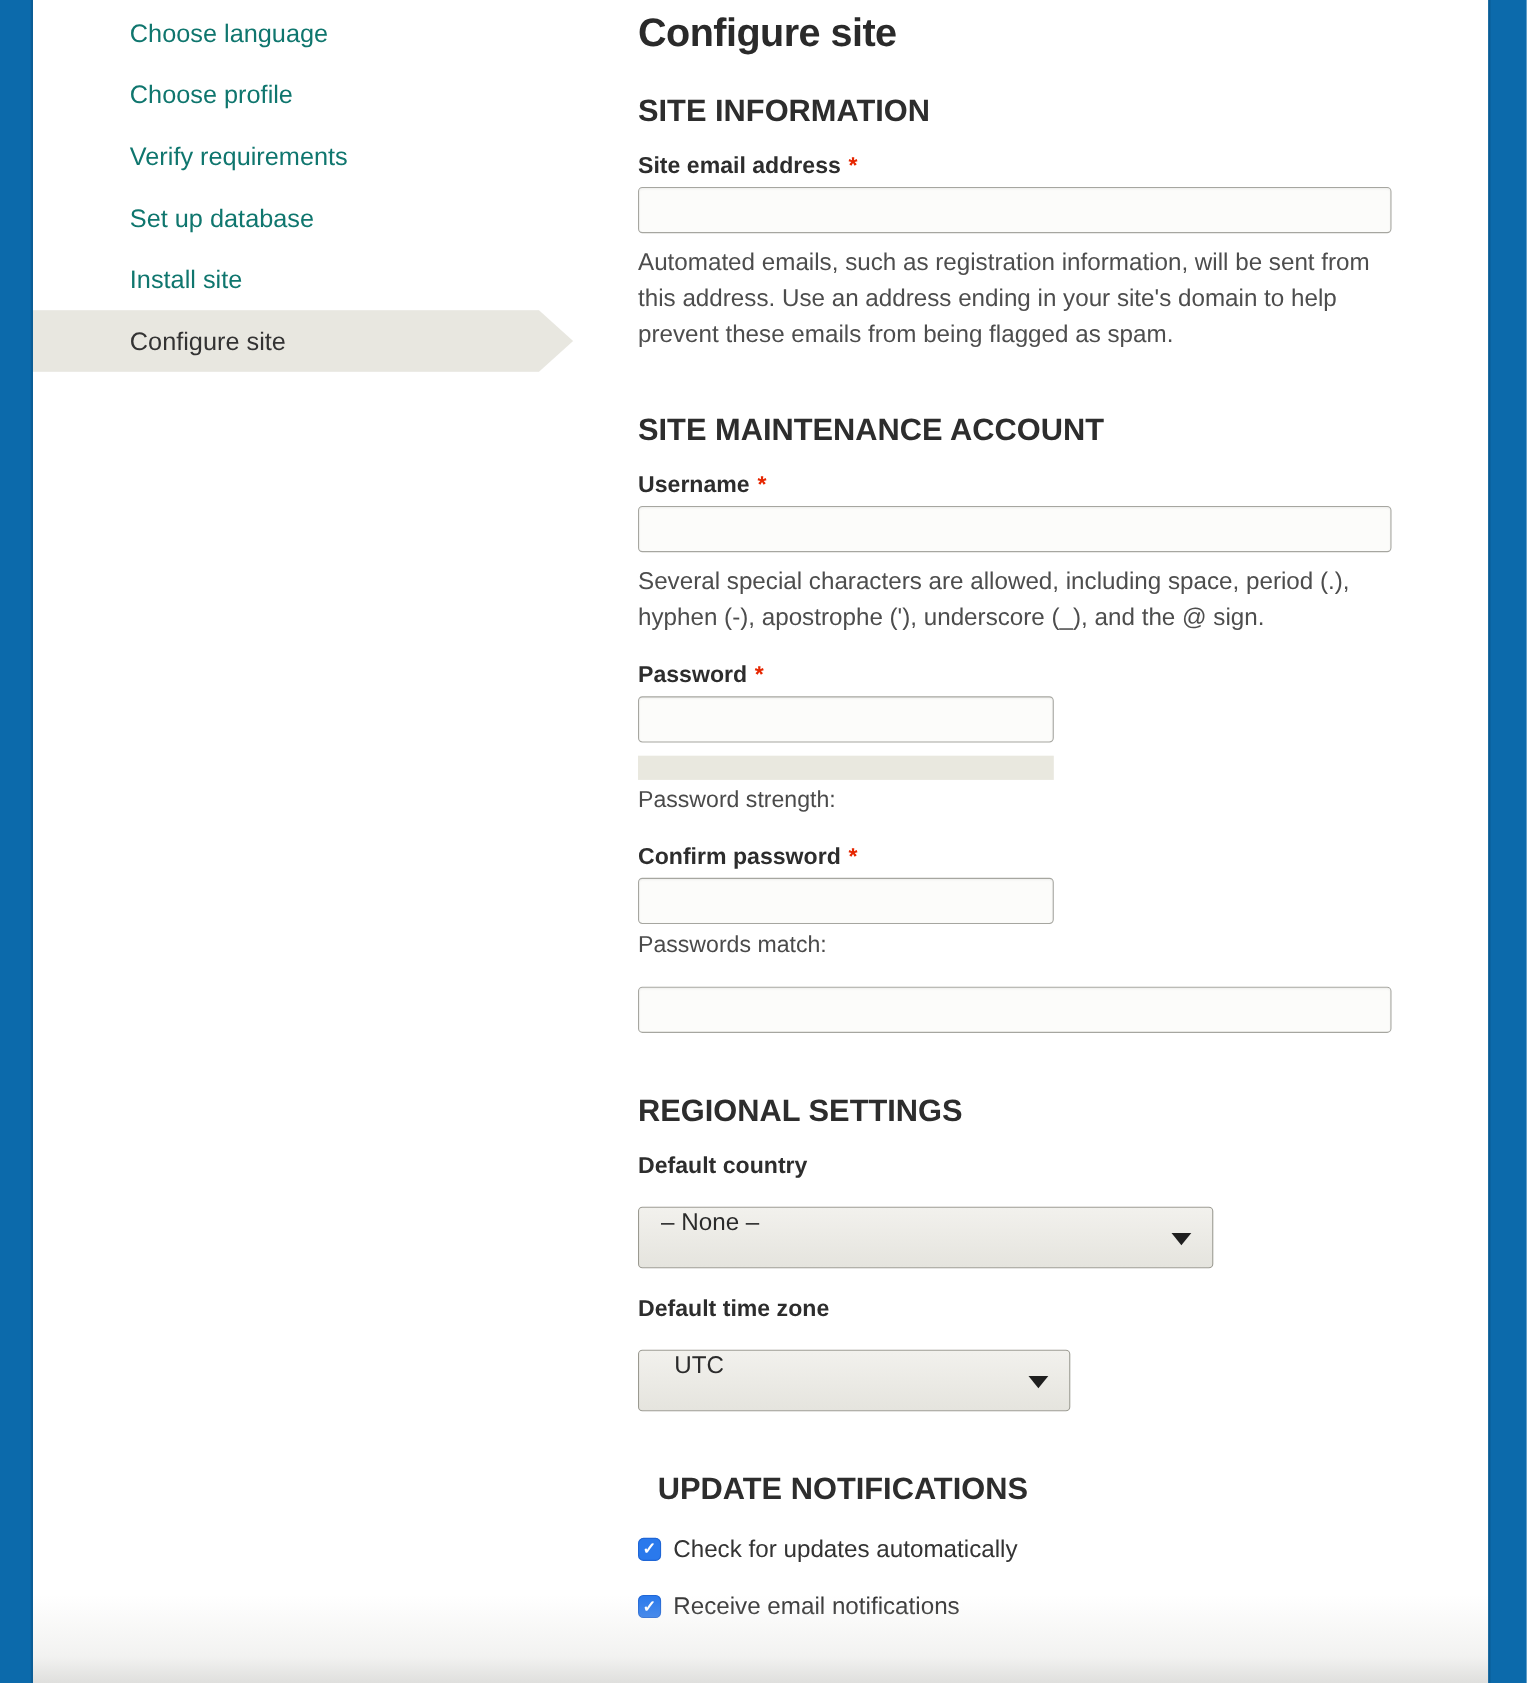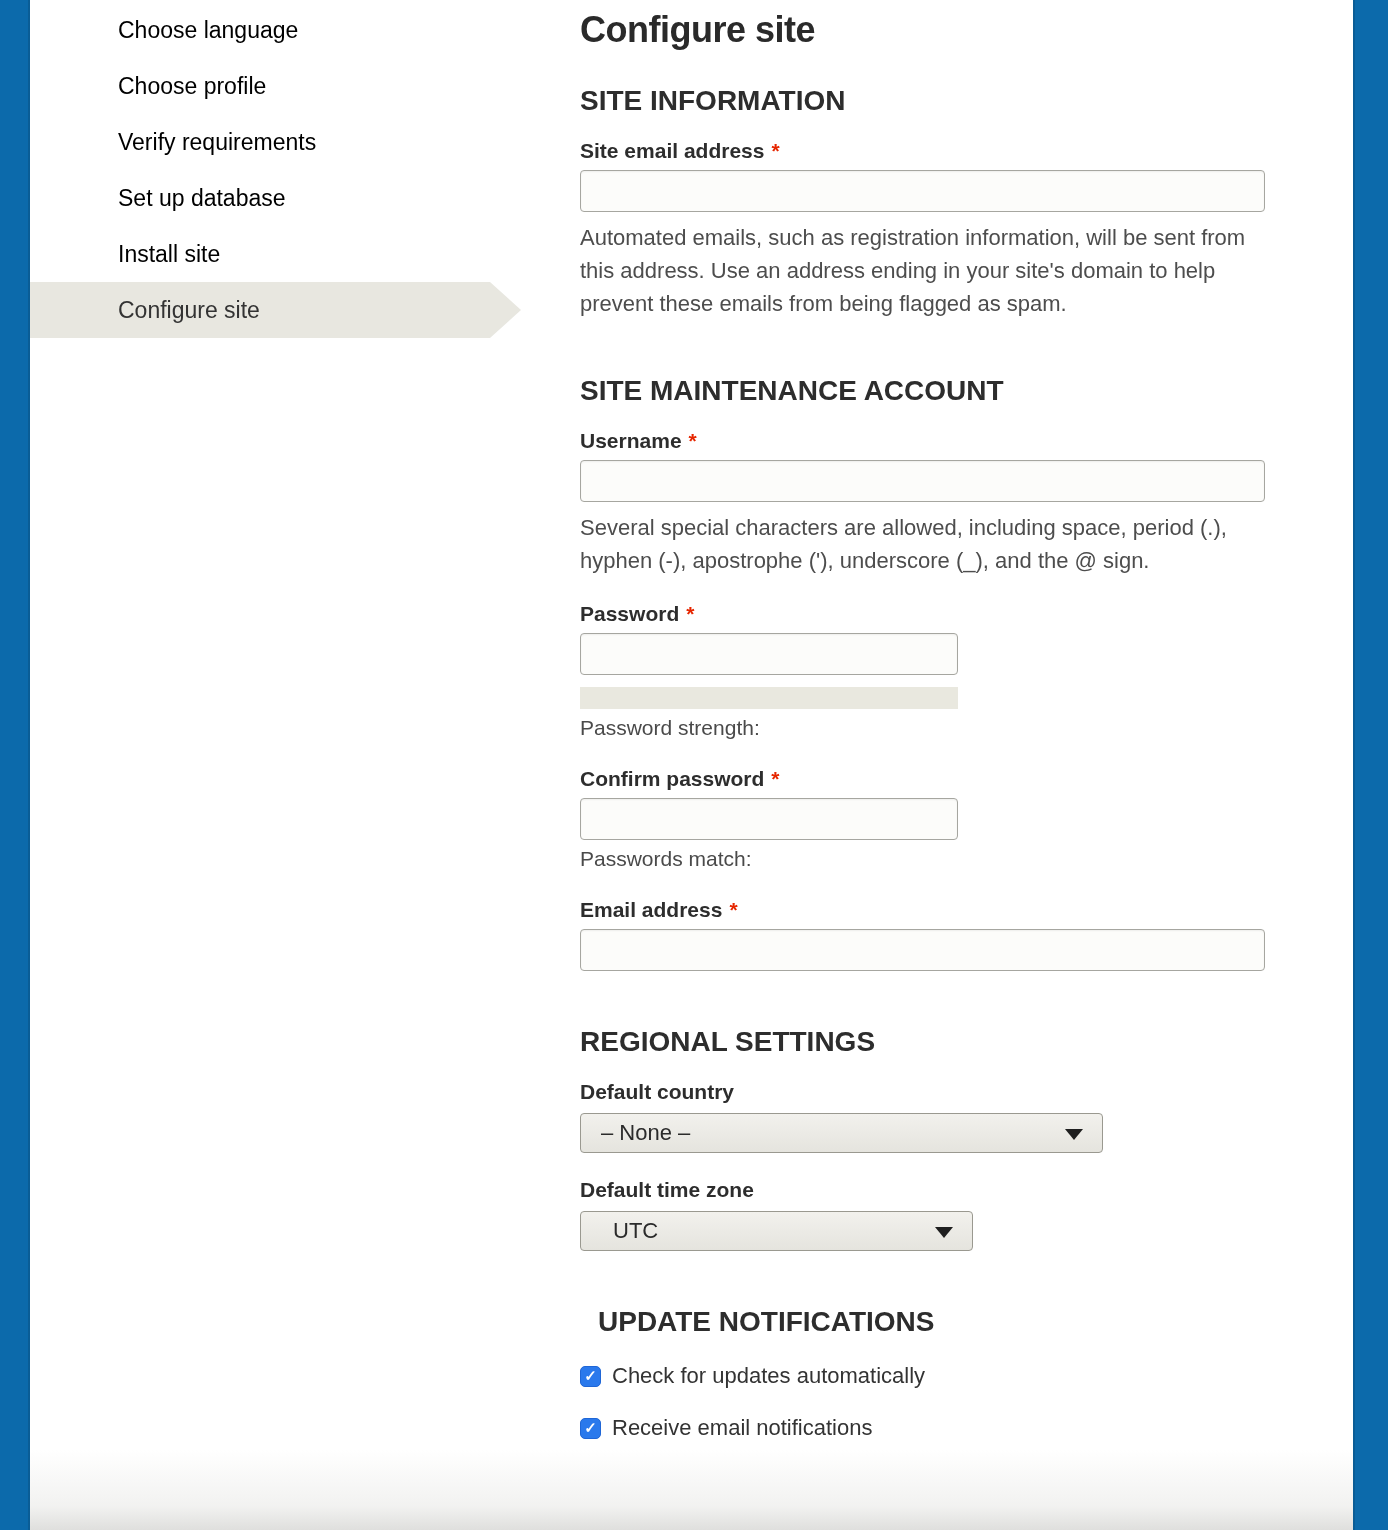--- a/index.html
+++ b/index.html
@@ -19,21 +19,21 @@
 
   
   .sidebar { position: absolute; left: 0; top: 2px; width: 530px; }
   .steps { list-style: none; }
   .step {
     position: relative;
     height: 56px;
     line-height: 56px;
     padding-left: 88px;
     font-size: 23px;
-    color: #000000;
+    color: #0f766e;
     white-space: nowrap;
   }
   .step.active {
     background: #e8e7e0;
     color: #333;
     width: 460px;
     padding-left: 88px;
   }
   .step.active .arrow-tip {
     position: absolute;
@@ -88,27 +88,27 @@
     background: #e9e8df;
   }
   .inline-status {
     margin-top: 5px;
     font-size: 21px; line-height: 28px;
     color: #4a4a4a;
   }
   
   .select {
     position: relative;
-    height: 40px;
-    margin-top: 8px;
+    height: 56px;
+    margin-top: 24px;
     background: linear-gradient(to bottom, #f2f1ed 0%, #e5e4de 100%);
     border: 1px solid #9a9990;
     border-radius: 4px;
     cursor: default;
-    display: flex; align-items: center;
+    display: flex; align-items: flex-start;
     font-size: 22px; color: #2b2b2b;
     padding-left: 20px;
   }
   .select.country { width: 523px; }
   .select.timezone { width: 393px; padding-left: 32px; }
   .select .chev {
     position: absolute; right: 19px; top: 50%;
     margin-top: -4px;
     width: 0; height: 0;
     border-left: 9px solid transparent;
@@ -197,23 +197,20 @@
 
       <div class="field">
         <label class="field-label">
           <span>Confirm password</span><span class="req">*</span>
         </label>
         <input class="text-input narrow" type="password" value="" style="">
         <div class="inline-status">Passwords match:</div>
       </div>
 
       <div class="field" style="margin-bottom:0;">
-        <label class="field-label">
-          <span>Email address</span><span class="req">*</span>
-        </label>
         <input class="text-input" type="text" value="" style="">
       </div>
     </div>
 
     <div class="section">
       <h2 class="section-heading">REGIONAL SETTINGS</h2>
 
       <div class="field">
         <label class="field-label">Default country</label>
         <div class="select country">

